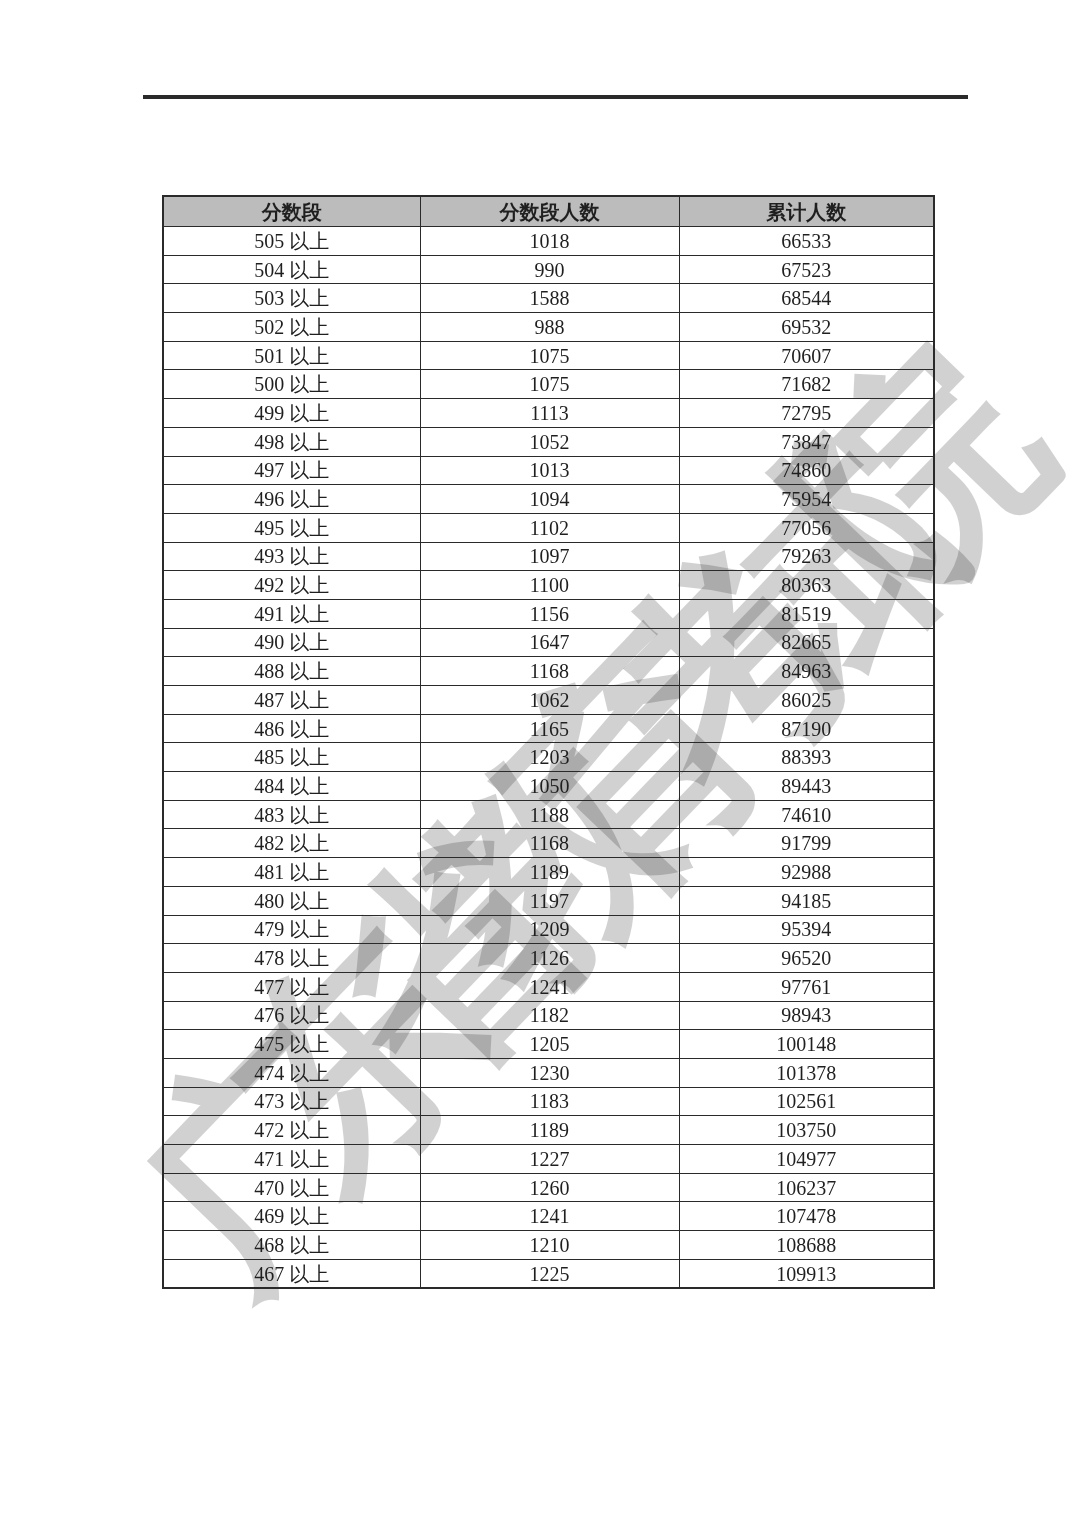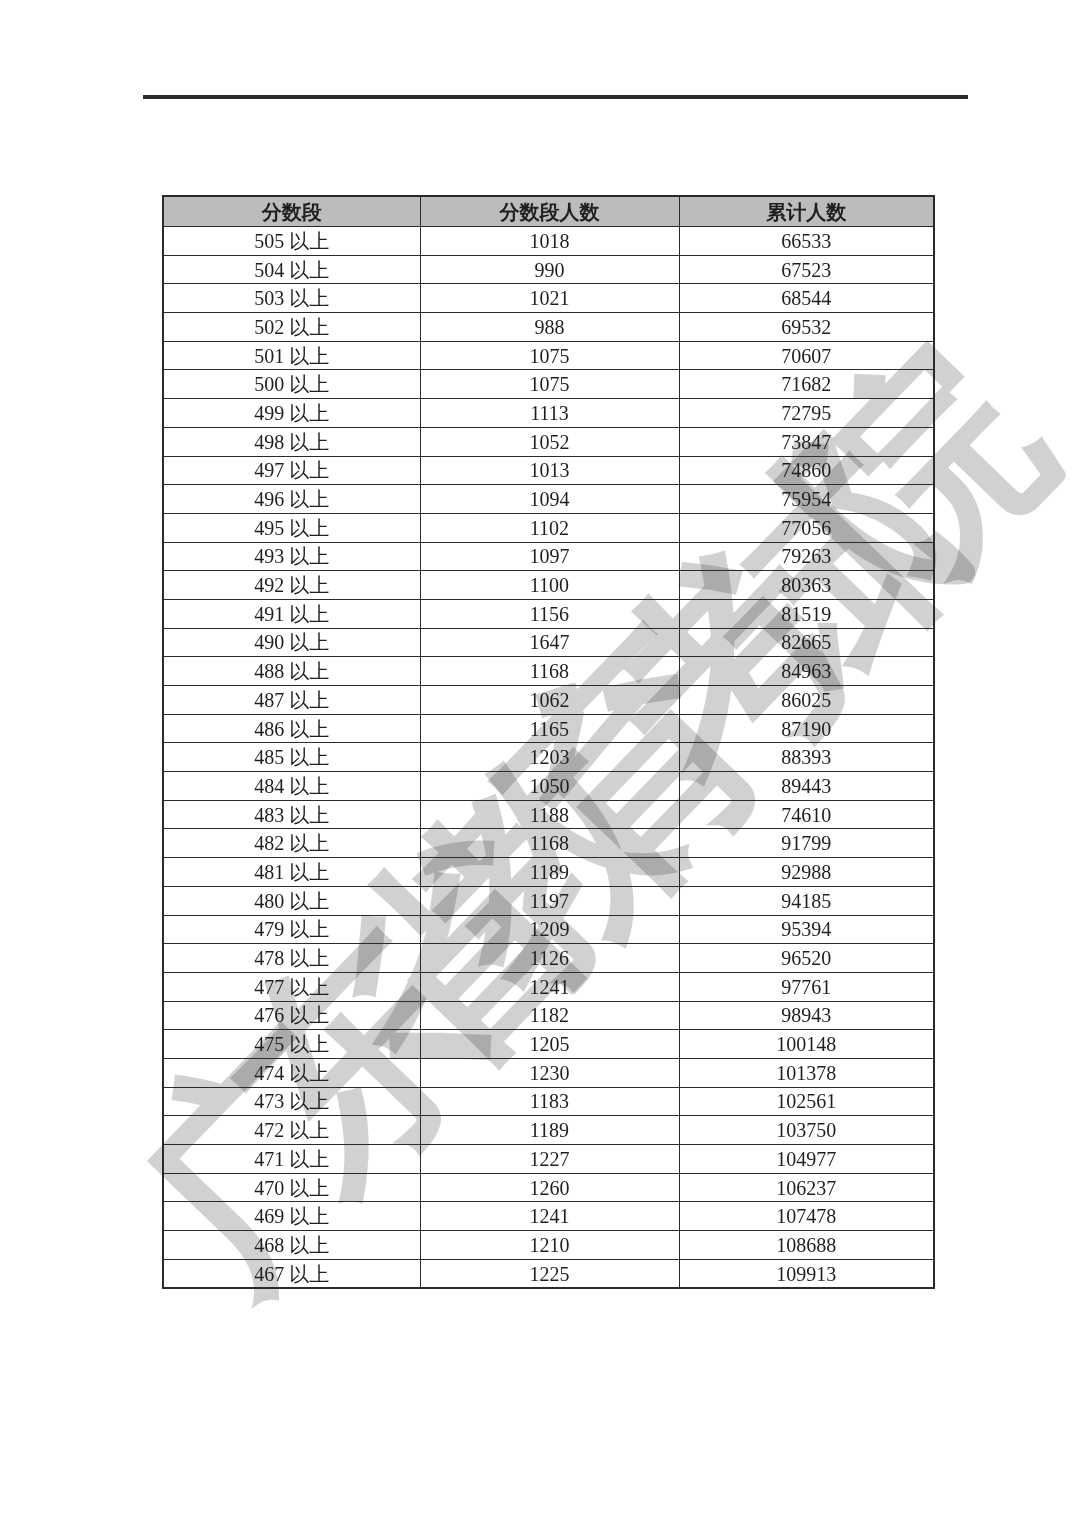--- a/index.html
+++ b/index.html
@@ -94,21 +94,21 @@
           <td>1018</td>
           <td>66533</td>
         </tr>
         <tr>
           <td>504 以上</td>
           <td>990</td>
           <td>67523</td>
         </tr>
         <tr>
           <td>503 以上</td>
-          <td>1021</td>
+          <td>1588</td>
           <td>68544</td>
         </tr>
         <tr>
           <td>502 以上</td>
           <td>988</td>
           <td>69532</td>
         </tr>
         <tr>
           <td>501 以上</td>
           <td>1075</td>

